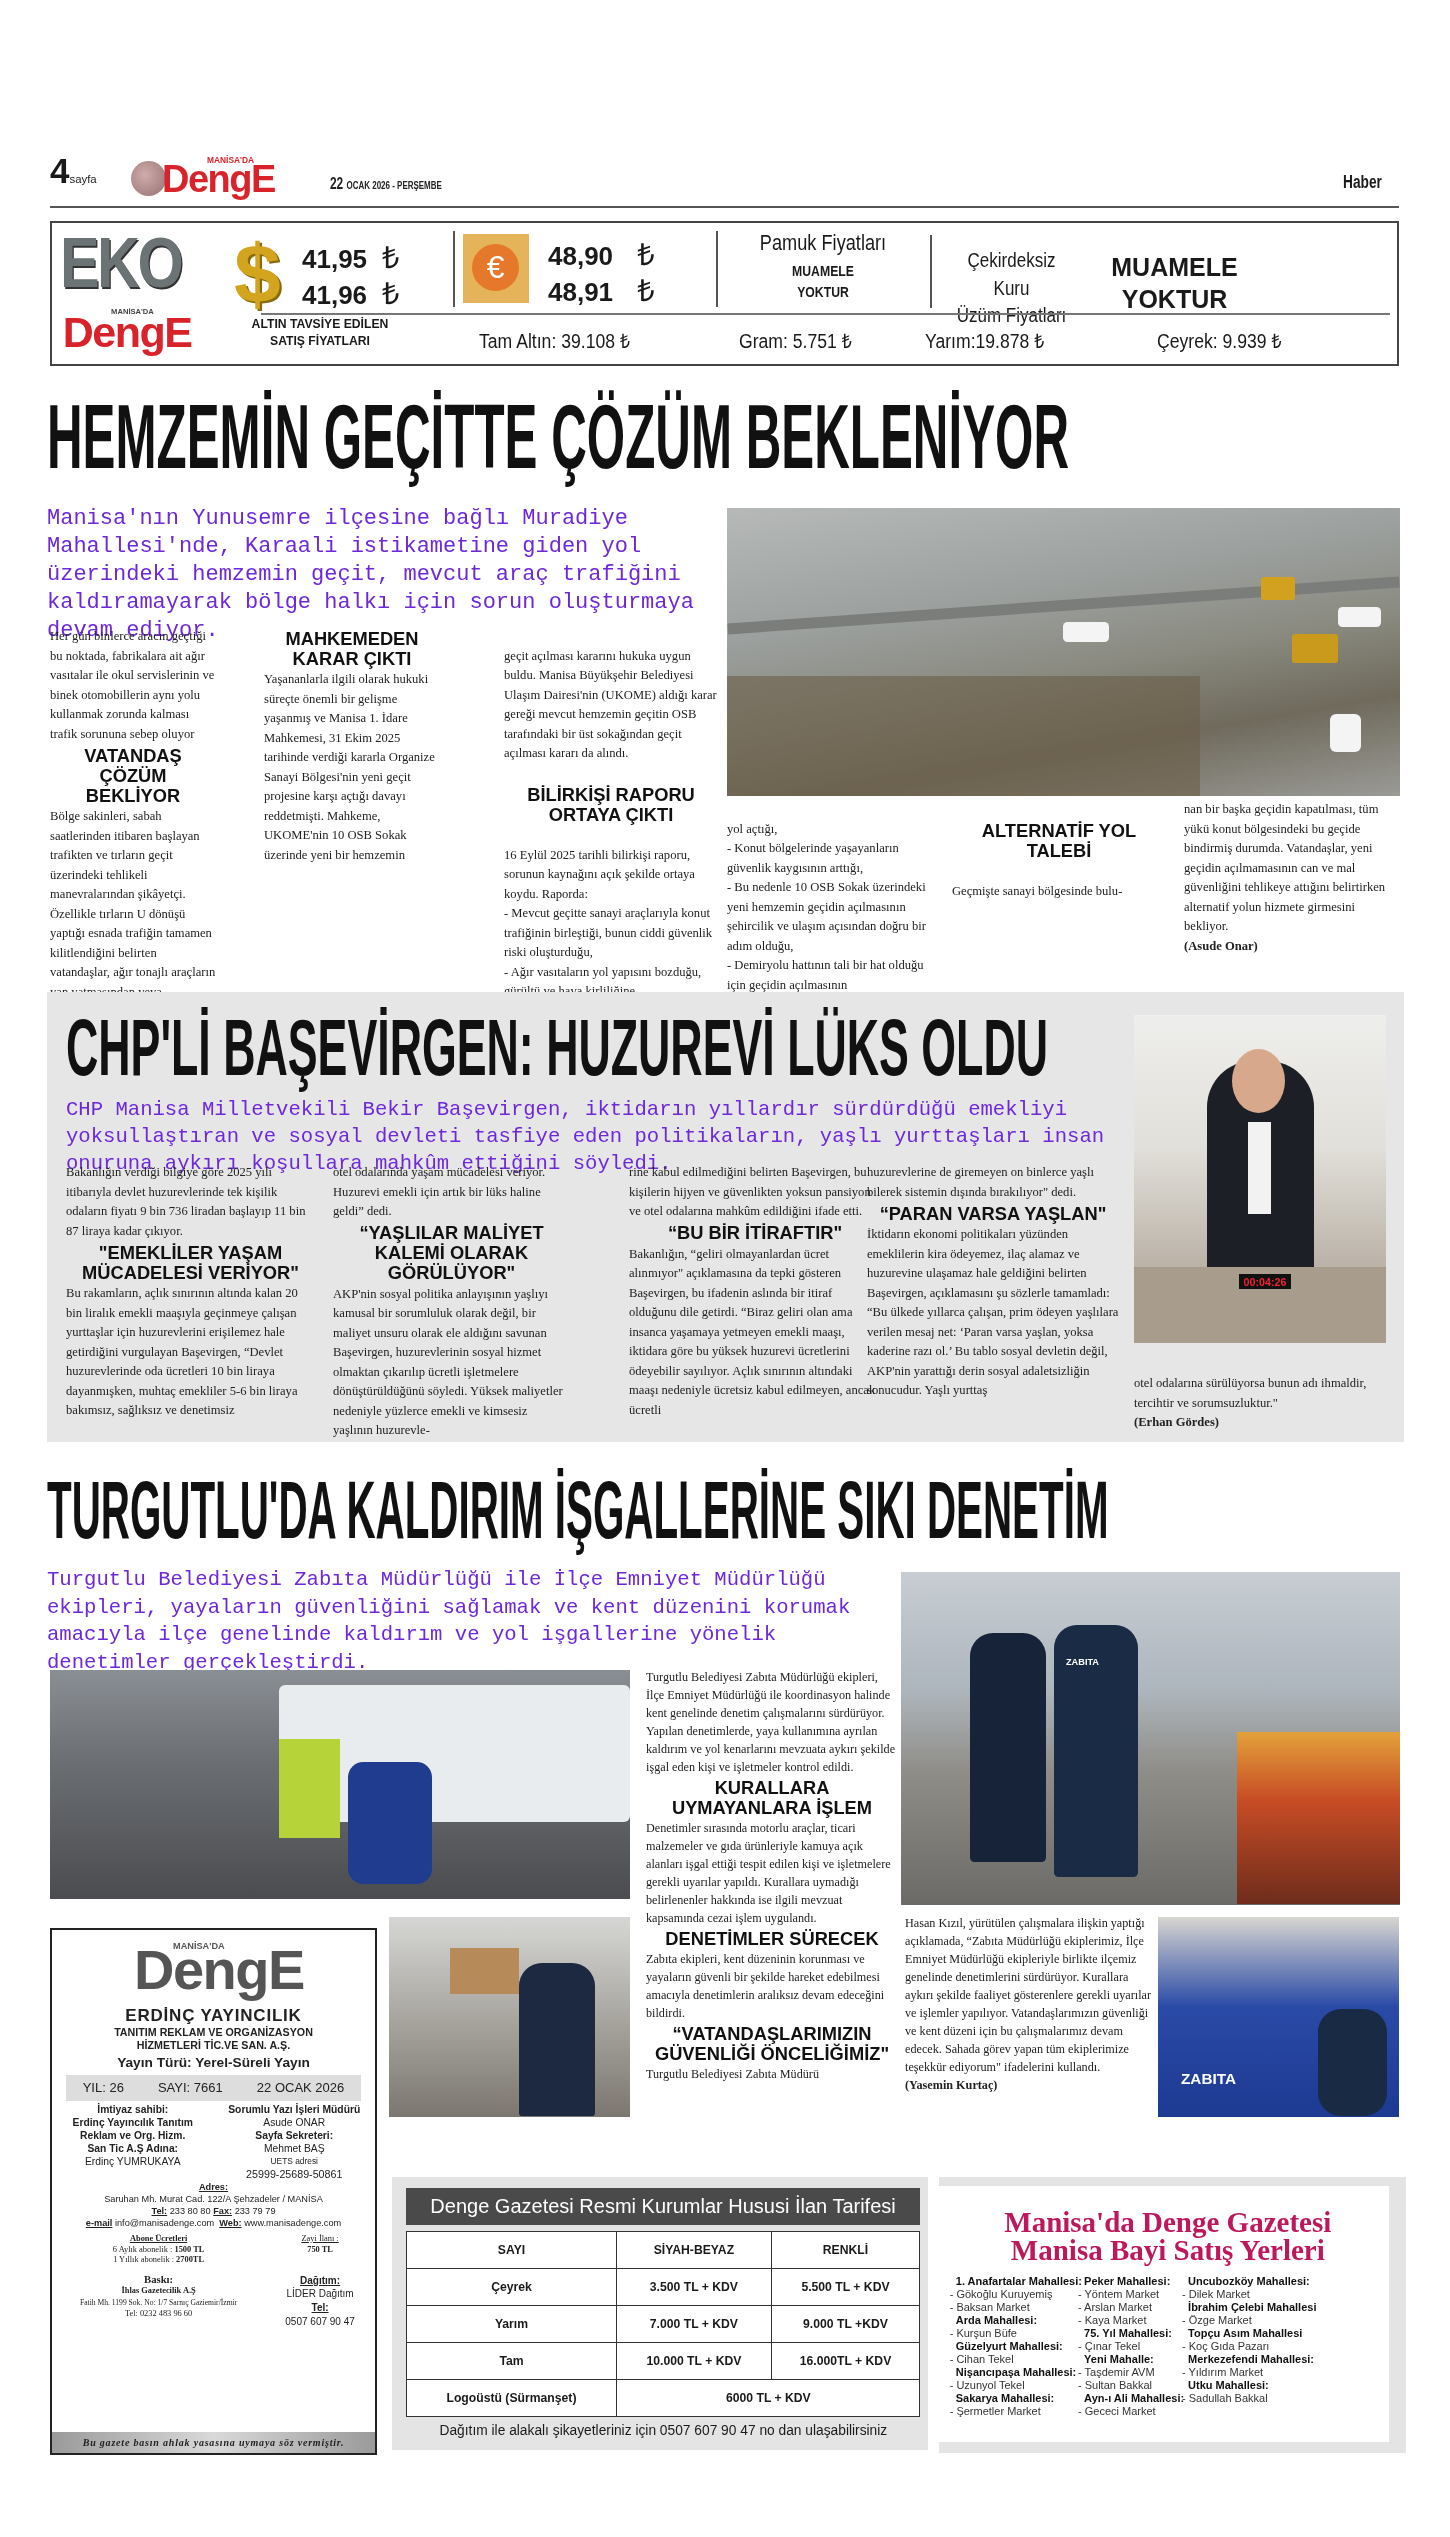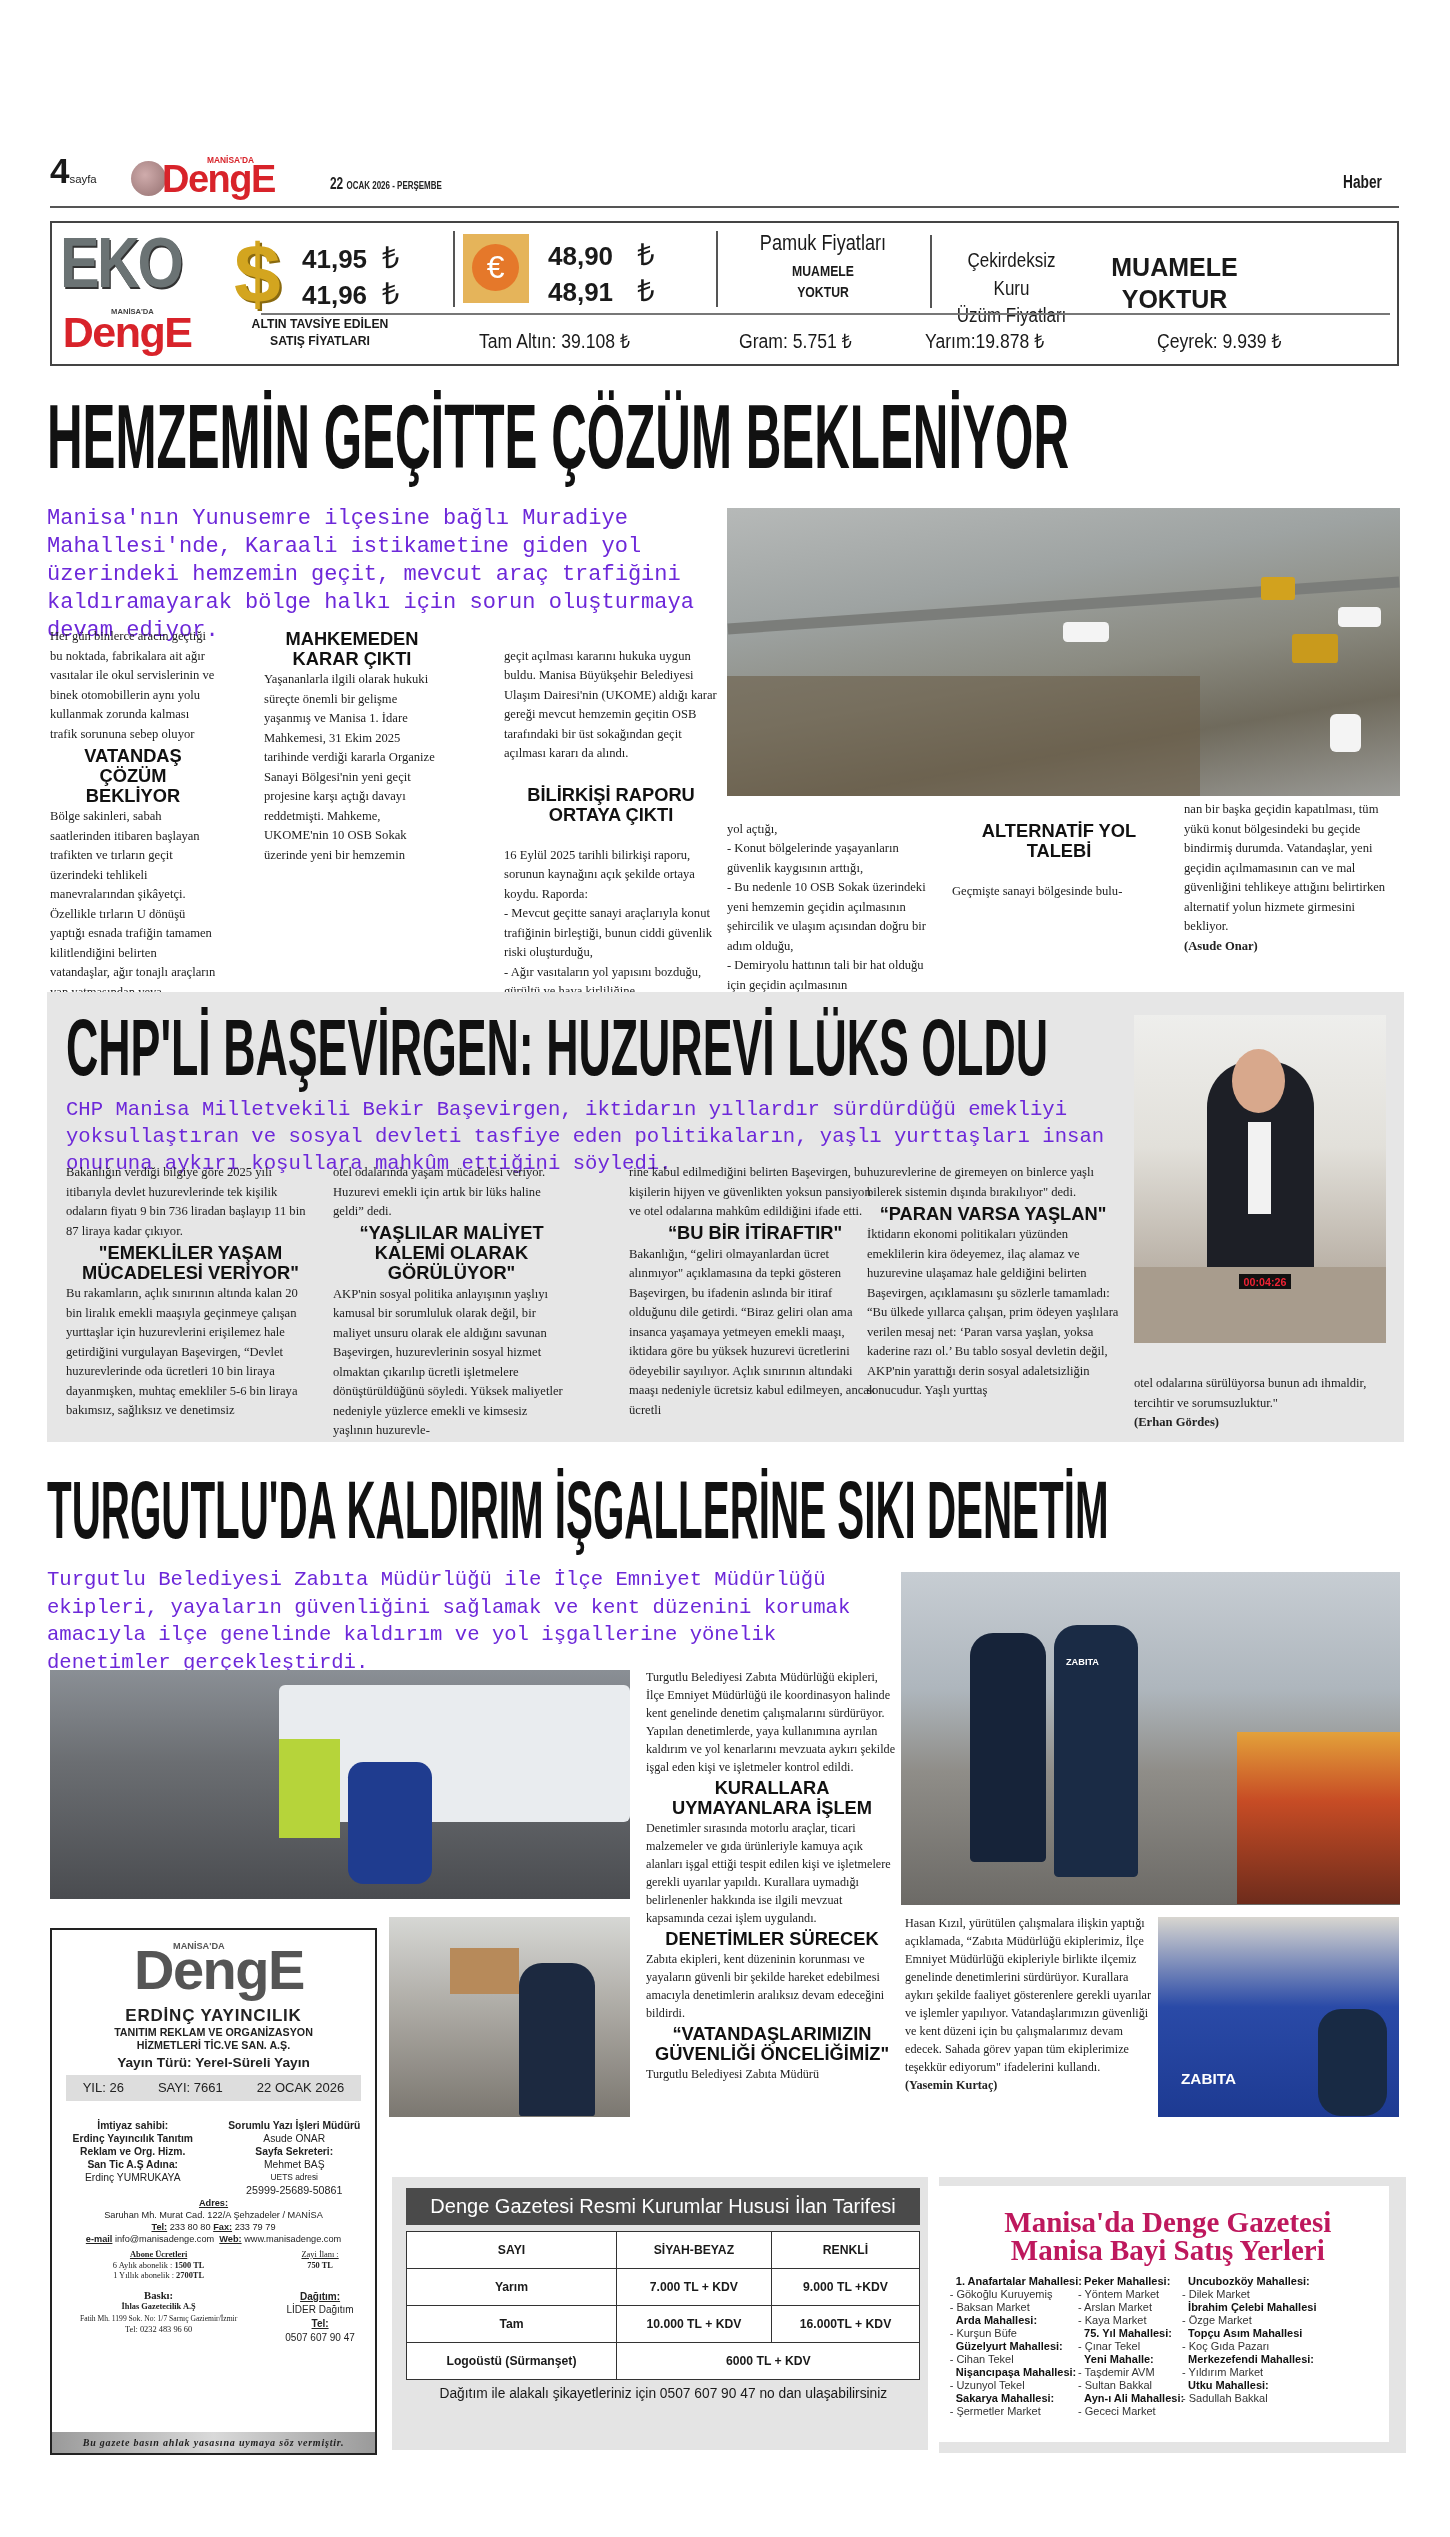--- a/index.html
+++ b/index.html
@@ -200,21 +200,21 @@
   </div>
   <div style="font-size:17px;font-weight:bold;letter-spacing:0.8px">ERDİNÇ YAYINCILIK</div>
   <div style="font-size:10.7px;font-weight:bold;line-height:13px">TANITIM REKLAM VE ORGANİZASYON</div>
   <div style="font-size:10.7px;font-weight:bold;line-height:13px">HİZMETLERİ TİC.VE SAN. A.Ş.</div>
   <div style="font-size:13.7px;font-weight:bold;margin-top:3px">Yayın Türü: Yerel-Süreli Yayın</div>
   <div style="margin:4.6px 13.7px 0;background:#ddd;font-size:13px;line-height:26px;display:flex;justify-content:space-around">
     <span>YIL: 26</span>
       <span>SAYI: 7661</span>
       <span>22 OCAK 2026</span>
   </div>
-  <div style="display:flex;font-size:10.3px;line-height:13px;margin-top:18px">
+  <div style="display:flex;font-size:10.3px;line-height:13px;margin-top:2px">
     <div style="width:50%">
       <div style="font-weight:bold">İmtiyaz sahibi:</div>
       <div style="font-weight:bold">Erdinç Yayıncılık Tanıtım</div>
       <div style="font-weight:bold">Reklam ve Org. Hizm.</div>
       <div style="font-weight:bold">San Tic A.Ş Adına:</div>
       <div>Erdinç YUMRUKAYA</div>
     </div>
     <div style="width:50%">
       <div style="font-weight:bold">Sorumlu Yazı İşleri Müdürü</div>
       <div>Asude ONAR</div>
@@ -257,20 +257,25 @@
 </div>
 
 <div class="abs" style="left:392px;top:2177px;width:536px;height:273px;background:#e4e4e4;padding:10.7px 7.6px 0 13.7px;">
   <div class="sans" style="background:#4a4a4a;color:#fff;font-size:20px;line-height:37px;text-align:center;transform:scaleX(1);">Denge Gazetesi Resmi Kurumlar Hususi İlan Tarifesi</div>
   <table class="tarife" style="margin-top:6.1px">
     <tbody>
         <tr>
       <th>SAYI</th>
       <th>SİYAH-BEYAZ</th>
       <th>RENKLİ</th>
+    </tr>
+    <tr>
+      <td>Çeyrek</td>
+          <td>3.500 TL + KDV</td>
+          <td>5.500 TL + KDV</td>
     </tr>
     <tr>
       <td>Yarım</td>
           <td>7.000 TL + KDV</td>
           <td>9.000 TL +KDV</td>
     </tr>
     <tr>
       <td>Tam</td>
           <td>10.000 TL + KDV</td>
           <td>16.000TL + KDV</td>

